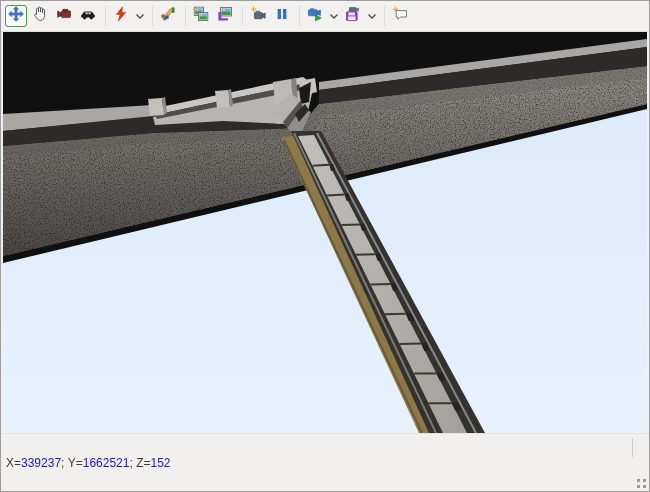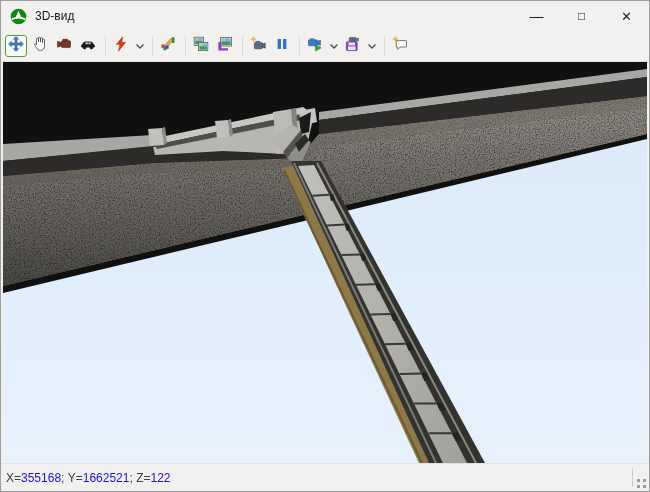--- a/index.html
+++ b/index.html
@@ -82,35 +82,20 @@
   .grip{
     position:absolute; right:2px; bottom:2px;
     width:11px; height:11px; display:flex;
   }
 </style>
 </head>
 <body>
 
 <div class="window">
 
-  <div class="titlebar">
-    <span class="app-icon">
-      <svg viewBox="0 0 16 16" width="17" height="17">
-        <circle cx="8" cy="8" r="7.4" fill="#0f8a12"></circle>
-        <path d="M1.6 10.6 Q8 7.6 14.4 10.6" stroke="#ffffff" stroke-width="1.7" fill="none"></path>
-        <path d="M8 2.6 L10.6 8.6 H5.4 Z" fill="#ffffff"></path>
-      </svg>
-    </span>
-    <span class="title-text">3D-вид</span>
-    <div class="wctrl">
-      <div class="wbtn min">—</div>
-      <div class="wbtn max">□</div>
-      <div class="wbtn close">✕</div>
-    </div>
-  </div>
 
   <div class="toolbar">
 
     <div class="tb selected">
       <span>
         <svg viewBox="0 0 16 16" width="16" height="16">
           <path fill="#3b76c4" stroke="#2a5a9e" stroke-width="0.5" d="M8 0.6 L10.7 3.3 H9 V6.9 H12.7 V5.2 L15.4 8 L12.7 10.8 V9.1 H9 V12.7 H10.7 L8 15.4 L5.3 12.7 H7 V9.1 H3.3 V10.8 L0.6 8 L3.3 5.2 V6.9 H7 V3.3 H5.3 Z"></path>
         </svg>
       </span>
     </div>
@@ -388,27 +373,27 @@
           <polygon points="418.1,311.6 423.6,310.6 426.8,318 421.4,319"></polygon>
           <polygon points="433.4,341.4 439.2,340.4 442.6,348 437,349"></polygon>
           <polygon points="448.7,371.2 454.8,370.2 458.4,378 452.6,379"></polygon>
         </g>
       </g>
     </svg>
   </div>
 
   <div class="statusbar">
     <span>X=</span>
-      <span class="val">355168</span>
+      <span class="val">339237</span>
       <span style="white-space:pre">; </span>
       <span>Y=</span>
       <span class="val">1662521</span>
       <span style="white-space:pre">; </span>
       <span>Z=</span>
-      <span class="val">122</span>
+      <span class="val">152</span>
     <div class="panel-sep"></div>
     <div class="grip">
       <svg viewBox="0 0 11 11" width="11" height="11">
         <rect x="1" y="1" width="3" height="3" fill="#9a9a9a"></rect>
         <rect x="7" y="1" width="3" height="3" fill="#9a9a9a"></rect>
         <rect x="1" y="7" width="3" height="3" fill="#9a9a9a"></rect>
         <rect x="7" y="7" width="3" height="3" fill="#9a9a9a"></rect>
       </svg>
     </div>
   </div>

